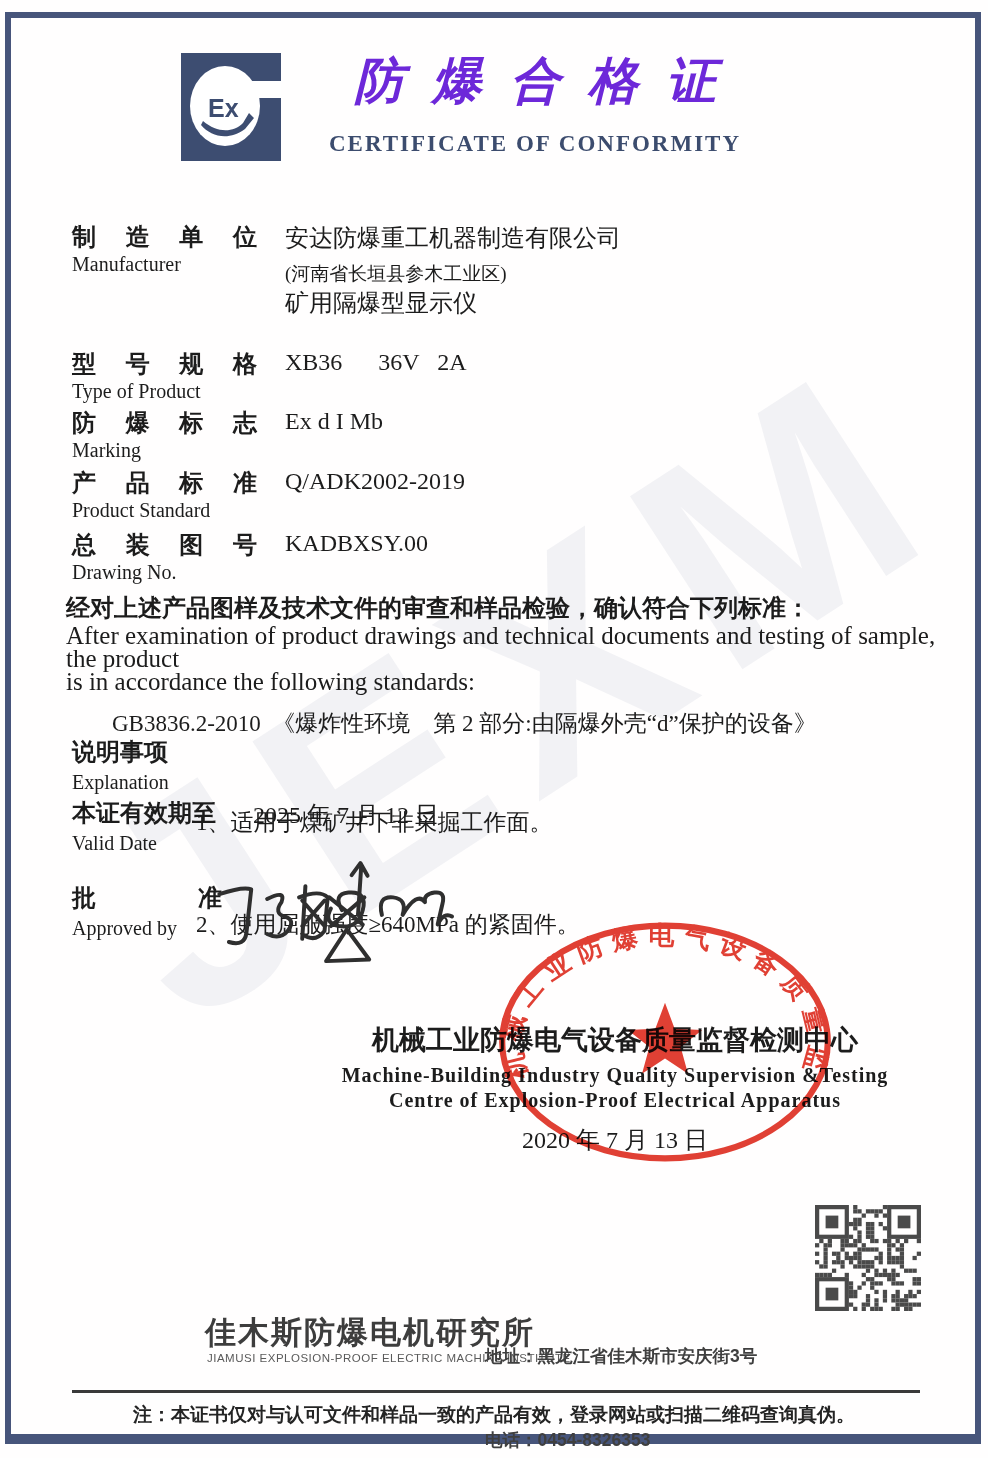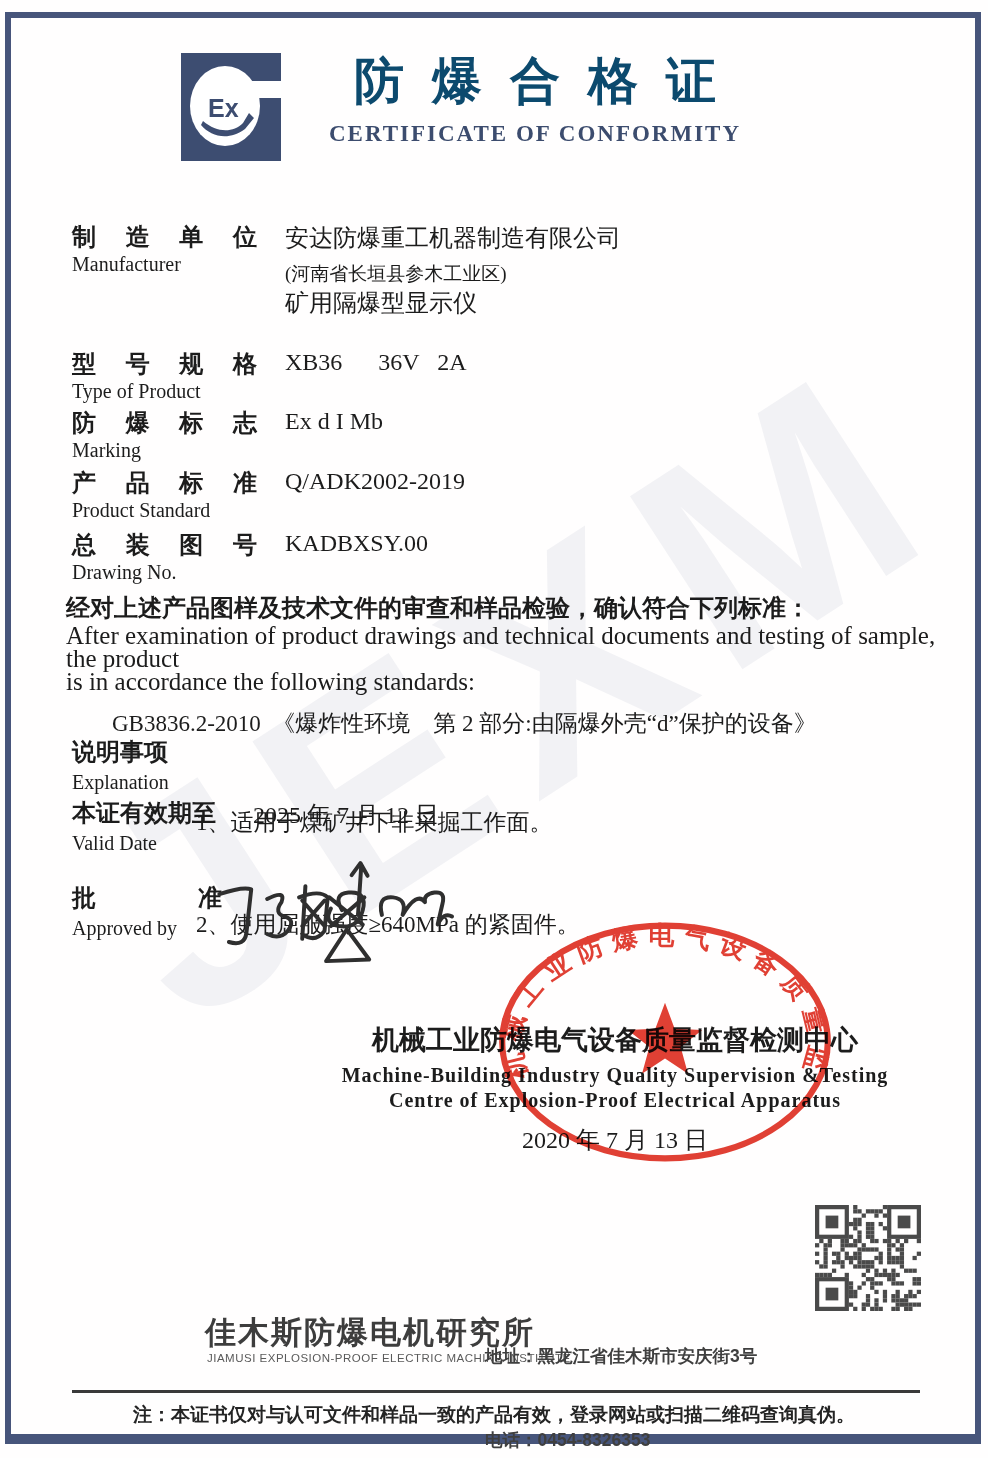--- a/index.html
+++ b/index.html
@@ -9,23 +9,23 @@
          border:6px solid #47557b;border-bottom-width:10px;pointer-events:none;}
   .watermark{position:absolute;left:40px;top:520px;width:950px;text-align:center;
              font-family:"Liberation Sans","DejaVu Sans",sans-serif;font-weight:bold;
              font-size:300px;letter-spacing:25px;color:rgba(110,125,160,0.09);
              transform:rotate(-33deg);z-index:0;}
   .z{position:absolute;z-index:1;}
 
   
   .exlogo{left:181px;top:53px;width:100px;height:108px;}
   .titlewrap{left:270px;top:48px;width:530px;text-align:center;}
-  .title-cn{font-size:50px;font-weight:bold;color:#0c4a6e;letter-spacing:28px;
-            margin-right:-28px;white-space:nowrap;}
-  .title-en{font-size:23px;font-weight:bold;color:#3c4c6e;letter-spacing:2px;margin-top:6px;white-space:nowrap;}
+  .title-cn{font-size:50px;font-weight:bold;color:#6d28d9;letter-spacing:28px;
+            margin-right:-28px;white-space:nowrap;font-style:italic;}
+  .title-en{font-size:23px;font-weight:bold;color:#3c4c6e;letter-spacing:2px;margin-top:16px;white-space:nowrap;}
   .no-line{left:270px;top:152px;width:530px;text-align:center;font-size:27px;}
   .no-label{margin-right:26px;}
 
   
   .zh-label{font-family:"Liberation Sans","DejaVu Sans",sans-serif;font-weight:bold;
             font-size:24px;width:185px;text-align-last:justify;text-align:justify;line-height:1.1;}
   .en-label{font-size:20px;margin-top:3px;}
   .fval{font-size:24px;white-space:pre-wrap;}
   .fval2{font-size:19px;margin-top:7px;}
   .lab{left:72px;}

